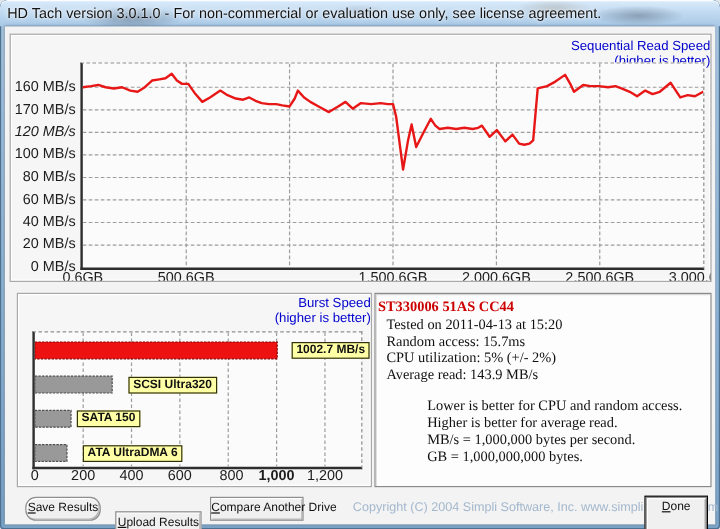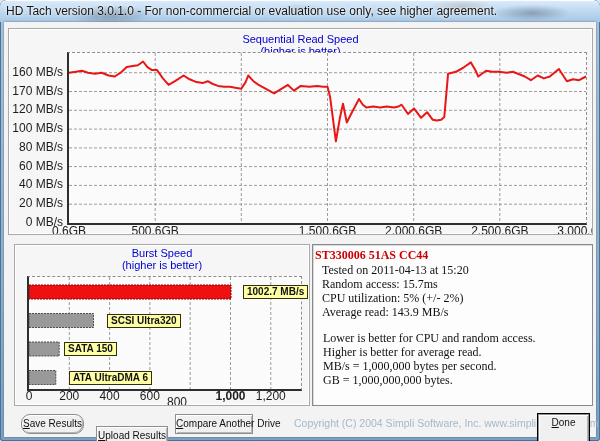--- a/index.html
+++ b/index.html
@@ -32,41 +32,41 @@
     position:absolute;background:#f6f6f6;
     border:1px solid #a9a9a9;box-shadow:inset 0 0 0 1px #ffffff;
   }
   #seq-panel{left:8px;top:28px;width:583px;height:205px;overflow:hidden;}
   #burst-panel{left:14px;top:244px;width:294px;height:160px;overflow:hidden;}
   #info-panel{
     position:absolute;left:312px;top:244px;width:279px;height:160px;overflow:hidden;
     background:#fdfdfd;border:1px solid #8a8a8a;box-shadow:inset 1px 1px 0 #d9d9d9;
     font-family:"Liberation Serif",serif;font-size:12px;color:#111;line-height:14px;
   }
-  .chart-title{margin-top:4px;text-align:center;color:#0000cd;font-size:11px;line-height:12px;}
+  .chart-title{margin-top:4px;text-align:right;color:#0000cd;font-size:11px;line-height:12px;}
   .plot{
     position:absolute;background:#fbfbfb;
     border-top:1px dashed #8f8f8f;border-right:1px dashed #8f8f8f;
     border-left:2px solid #2e2e2e;border-bottom:2px solid #2e2e2e;
   }
   #seq-plot{left:58px;top:23px;width:517px;height:170px;}
   #burst-plot{left:12px;top:31px;width:272px;height:112px;}
   svg{display:block;}
   .grid{stroke:#9c9c9c;stroke-width:1;stroke-dasharray:3 2;}
   .tick{position:absolute;font-size:12px;color:#1c1c1c;line-height:11px;}
   .ytick{left:0;width:54px;text-align:right;}
   .xtick{transform:translateX(-50%);white-space:nowrap;}
   .bar-label{
     position:absolute;background:#ffffa6;border:1px solid #30300a;color:#111;
     font-size:10px;font-weight:bold;line-height:12px;padding:0 3px;white-space:nowrap;
   }
   .info-model{color:#cc0000;font-weight:bold;padding:3px 0 1px 2px;}
   .info-detail{padding-left:9px;}
   .info-notes{margin-top:12px;}
-  .info-note{padding-left:10px;}
+  .info-note{padding-left:1px;margin-left:42px;}
   .btn{
     position:absolute;height:20px;box-sizing:border-box;background:#f0f0f0;color:#111;
     border:1px solid #8e8e8e;box-shadow:inset 1px 1px 0 #ffffff,inset -1px -1px 0 #b6b6b6;
     font-size:10px;text-align:center;line-height:18px;cursor:default;white-space:nowrap;
   }
   #btn-save{left:21px;top:414px;width:63px;border-radius:9px;}
   #btn-upload{left:96px;top:426px;width:72px;}
   #btn-compare{left:175px;top:414px;width:78px;}
   #btn-done{
     left:537px;top:413px;width:53px;height:31px;border:1px solid #000;
@@ -74,21 +74,21 @@
   }
   .copyright{position:absolute;left:294px;top:417px;font-size:10.5px;color:#a4b8cd;white-space:nowrap;}
   u{text-decoration:underline;}
 </style>
 </head>
 <body>
 
 <div class="window">
 
   <div class="titlebar">
-    <div class="title-text">HD Tach version 3.0.1.0  - For non-commercial or evaluation use only, see higher agreement.</div>
+    <div class="title-text">HD Tach version 3.0.1.0  - For non-commercial or evaluation use only, see license agreement.</div>
   </div>
 
   <div class="content"></div>
 
   <div class="groupbox" id="seq-panel">
     <div class="chart-title">Sequential Read Speed</div>
     <div class="chart-title" style="margin-top:0;">(higher is better)</div>
     <div class="plot" id="seq-plot">
       <svg width="517" height="170" viewBox="0 0 517 170">
           <line class="grid" x1="0" y1="151.2" x2="517" y2="151.2"></line>
@@ -107,21 +107,21 @@
           <polyline points="0.0,19.7 6.9,18.8 12.9,17.8 19.0,19.7 25.9,20.7 32.7,19.7 39.6,22.5 45.7,23.5 51.7,19.7 57.7,14.1 63.8,13.1 68.9,12.2 74.1,8.5 78.4,14.1 82.7,16.9 87.9,16.9 93.9,25.4 99.6,31.9 106.0,28.2 114.6,22.5 120.6,26.3 127.5,29.1 133.6,30.1 138.7,28.2 143.9,31.0 149.1,32.9 155.1,33.8 161.1,33.8 166.3,34.8 172.3,35.7 176.6,29.1 179.2,22.5 184.4,28.2 189.6,31.9 196.5,35.7 205.1,40.4 212.8,35.7 218.9,31.9 224.9,37.6 231.8,32.9 240.4,33.8 248.2,32.9 254.2,33.8 258.5,33.8 261.1,44.1 266.9,88.3 270.9,64.8 274.0,50.7 277.8,69.5 283.5,58.2 290.0,46.0 293.8,51.7 297.3,54.5 304.2,53.5 311.1,54.5 318.0,53.5 324.8,54.5 329.5,53.5 332.6,51.7 339.0,61.0 345.0,55.4 352.1,64.8 358.1,59.2 363.6,66.7 367.9,67.6 372.2,66.7 375.3,63.9 379.1,20.7 386.9,18.8 393.8,15.0 401.9,9.4 406.7,17.8 409.3,23.5 417.0,17.8 423.1,18.8 430.0,18.8 437.7,19.7 443.8,18.8 448.9,20.7 455.8,23.5 461.9,27.2 468.7,22.5 474.8,25.4 480.8,23.5 489.9,16.0 497.9,28.2 504.1,26.3 510.1,27.2 517.0,23.5" fill="none" stroke="#e81717" stroke-width="2" stroke-linejoin="round" stroke-linecap="round"></polyline>
         </svg>
     </div>
     <div>
         <div class="tick ytick" style="left: 0px; top: 188px;">0 MB/s</div>
         <div class="tick ytick" style="left: 0px; top: 169.215px;">20 MB/s</div>
         <div class="tick ytick" style="left: 0px; top: 150.431px;">40 MB/s</div>
         <div class="tick ytick" style="left: 0px; top: 131.646px;">60 MB/s</div>
         <div class="tick ytick" style="left: 0px; top: 112.862px;">80 MB/s</div>
         <div class="tick ytick" style="left: 0px; top: 94.0773px;">100 MB/s</div>
-        <div class="tick ytick" style="left: 0px; top: 75.2928px;">120 MB/s</div>
+        <div class="tick ytick" style="left: 0px; top: 75.2928px; font-style: italic;">120 MB/s</div>
         <div class="tick ytick" style="left: 0px; top: 56.5083px;">170 MB/s</div>
         <div class="tick ytick" style="left: 0px; top: 37.7238px;">160 MB/s</div>
       </div>
     <div>
         <div class="tick xtick" style="left: 60px; top: 197px;">0.6GB</div>
         <div class="tick xtick" style="left: 146.167px; top: 197px;">500.6GB</div>
         <div class="tick xtick" style="left: 235px; top: 197px; margin-top: 48px;">1,000.6GB</div>
         <div class="tick xtick" style="left: 318.5px; top: 197px;">1,500.6GB</div>
         <div class="tick xtick" style="left: 404.667px; top: 197px;">2,000.6GB</div>
         <div class="tick xtick" style="left: 490.833px; top: 197px;">2,500.6GB</div>
@@ -144,21 +144,21 @@
           <rect x="0" y="36.5" width="64.5" height="14" fill="#999999" stroke="#4f4f4f" stroke-width="1" stroke-dasharray="2 1"></rect>
           <rect x="0" y="65" width="30.2" height="14" fill="#999999" stroke="#4f4f4f" stroke-width="1" stroke-dasharray="2 1"></rect>
           <rect x="0" y="93.5" width="26.8" height="14" fill="#999999" stroke="#4f4f4f" stroke-width="1" stroke-dasharray="2 1"></rect>
         </svg>
     </div>
     <div>
         <div class="tick xtick" style="left: 14px; top: 146px;">0</div>
         <div class="tick xtick" style="left: 54.2963px; top: 146px;">200</div>
         <div class="tick xtick" style="left: 94.5926px; top: 146px;">400</div>
         <div class="tick xtick" style="left: 134.889px; top: 146px;">600</div>
-        <div class="tick xtick" style="left: 162px; top: 146px; margin-top: 6px;">800</div>
+        <div class="tick xtick" style="left: 178px; top: 146px;">800</div>
         <div class="tick xtick" style="left: 215.481px; top: 146px; font-weight: bold;">1,000</div>
         <div class="tick xtick" style="left: 255.778px; top: 146px;">1,200</div>
       </div>
     <div>
         <div class="bar-label" style="left: 228px; top: 40px;">1002.7 MB/s</div>
         <div class="bar-label" style="left: 92px; top: 68.5px;">SCSI Ultra320</div>
         <div class="bar-label" style="left: 49px; top: 97px;">SATA 150</div>
         <div class="bar-label" style="left: 54px; top: 125.5px;">ATA UltraDMA 6</div>
       </div>
   </div>

